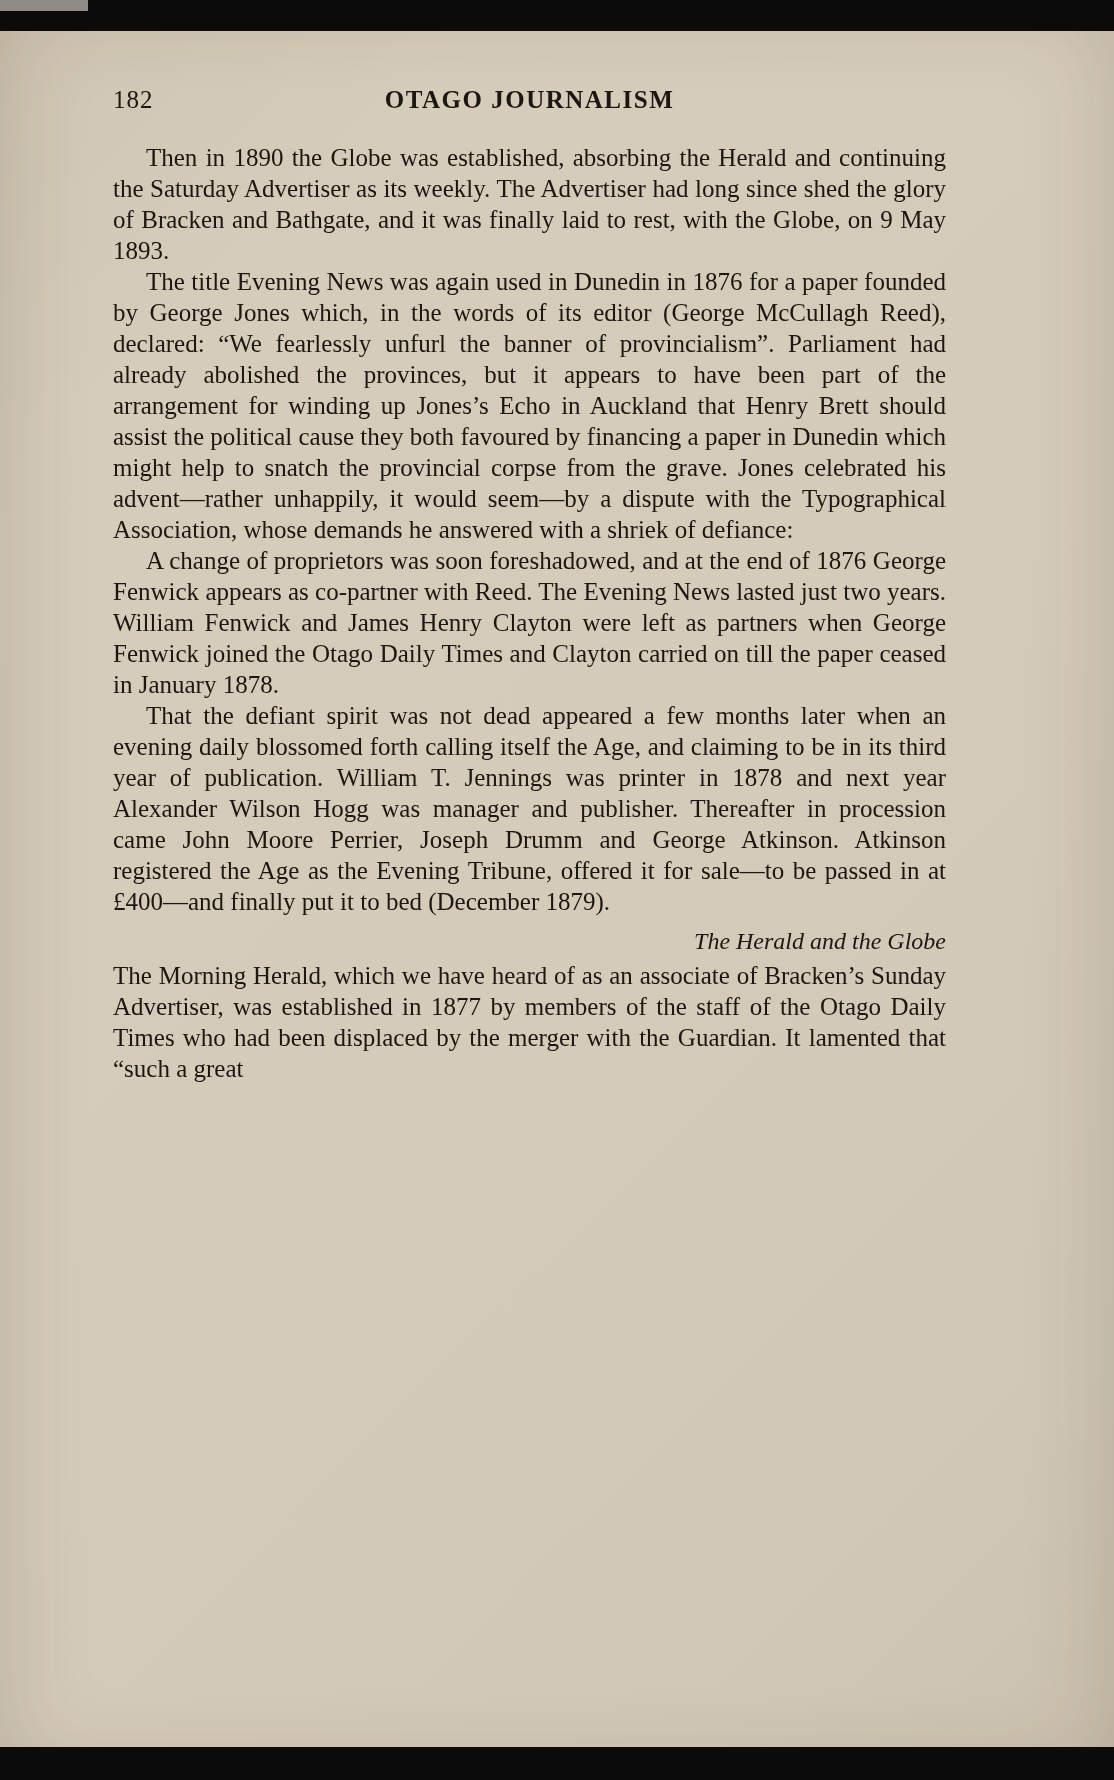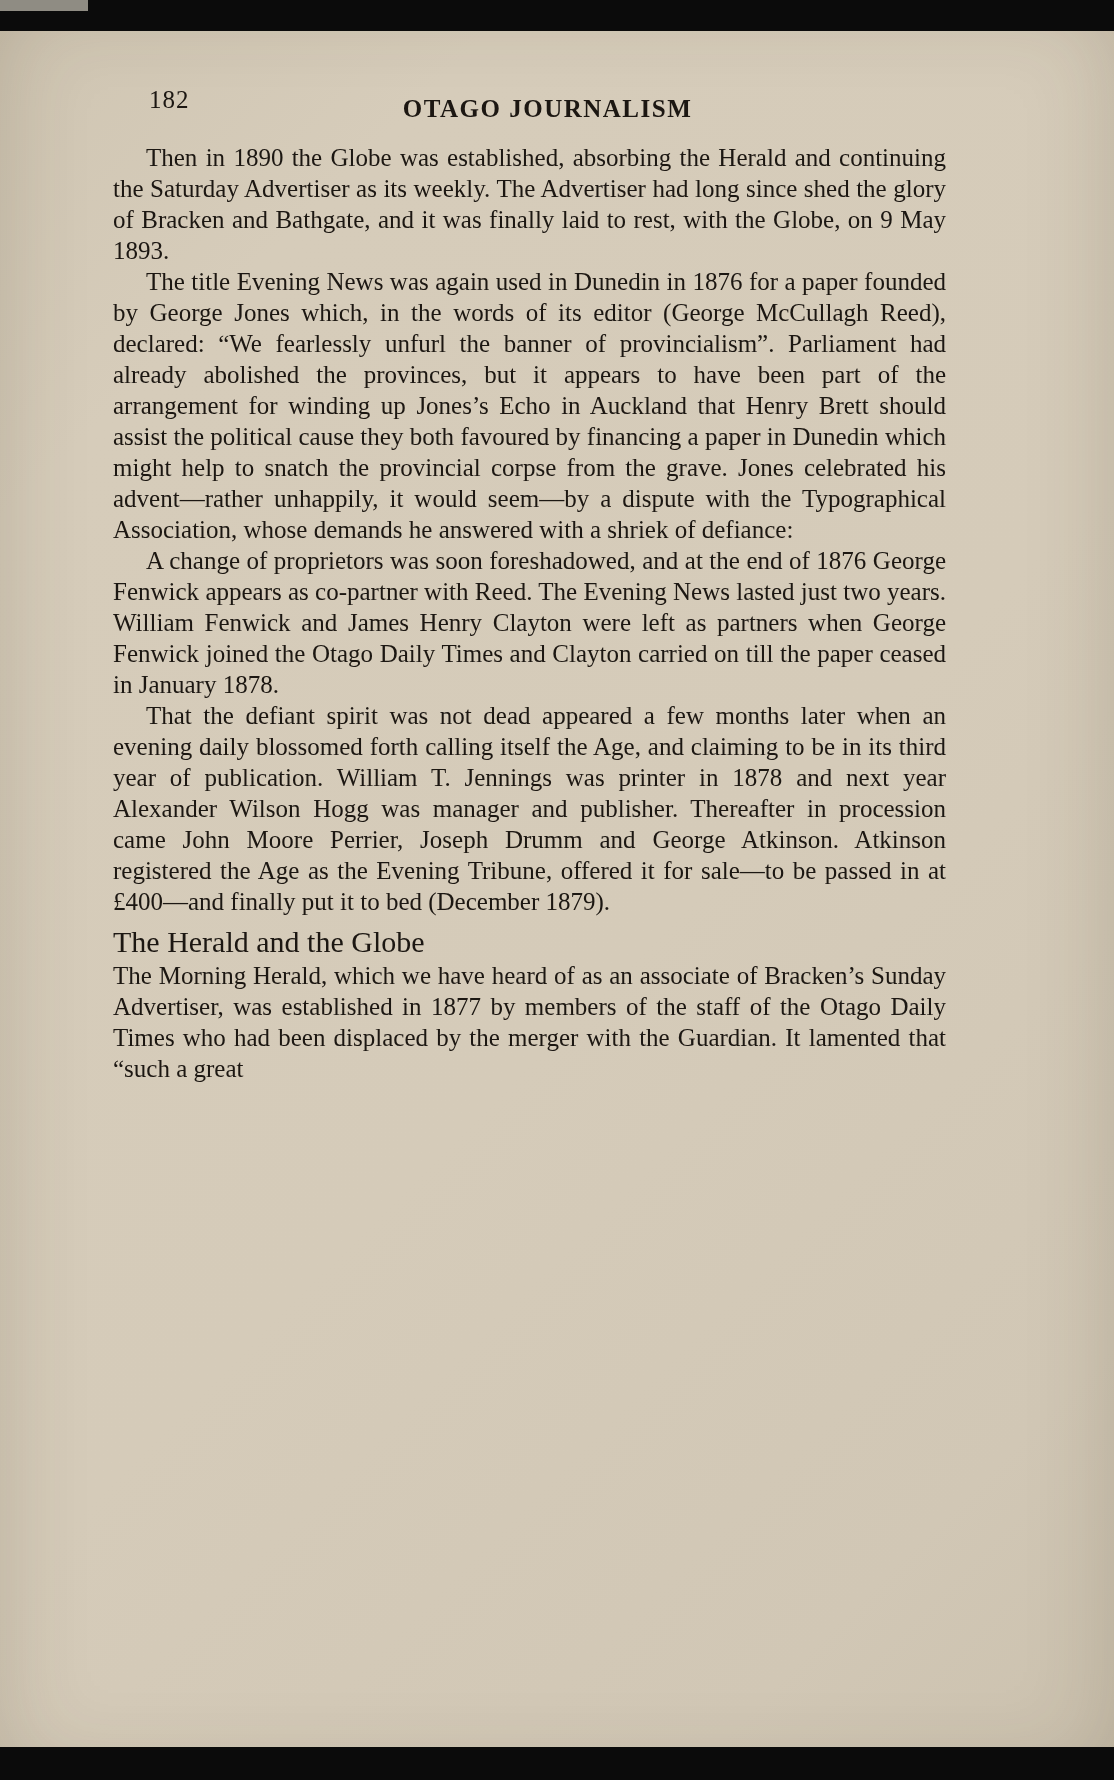--- a/index.html
+++ b/index.html
@@ -42,56 +42,56 @@
   .text-column {
     position: absolute;
     left: 113px;
     top: 86px;
     width: 833px;
   }
   .running-head {
     position: relative;
     height: 34px;
     margin-bottom: 22px;
-    margin-left: 36px;
   }
   .page-number {
     position: absolute;
     left: 0;
     top: 0;
     font-size: 25px;
     letter-spacing: 1px;
   }
   .running-title {
     position: absolute;
     left: 50%;
-    top: 9px;
+    top: 0;
     transform: translateX(-50%);
     font-size: 25px;
     font-weight: bold;
     letter-spacing: 1.5px;
     white-space: nowrap;
   }
   .body-text p {
     margin: 0;
     font-size: 25px;
     line-height: 31px;
     text-align: justify;
   }
   .para.indent {
     text-indent: 33px;
   }
   .para.quote {
     margin-left: 32px;
     text-indent: 33px;
   }
   .section-heading {
-    font-size: 30px;
+    font-size: 24px;
+    font-style: italic;
     font-weight: normal;
-    text-align: left;
+    text-align: right;
     margin: 9px 0 3px 0;
     line-height: 31px;
   }
 </style>
 </head>
 <body>
 
 <div class="scan-page">
 
   <div class="scan-bar-top"></div>

